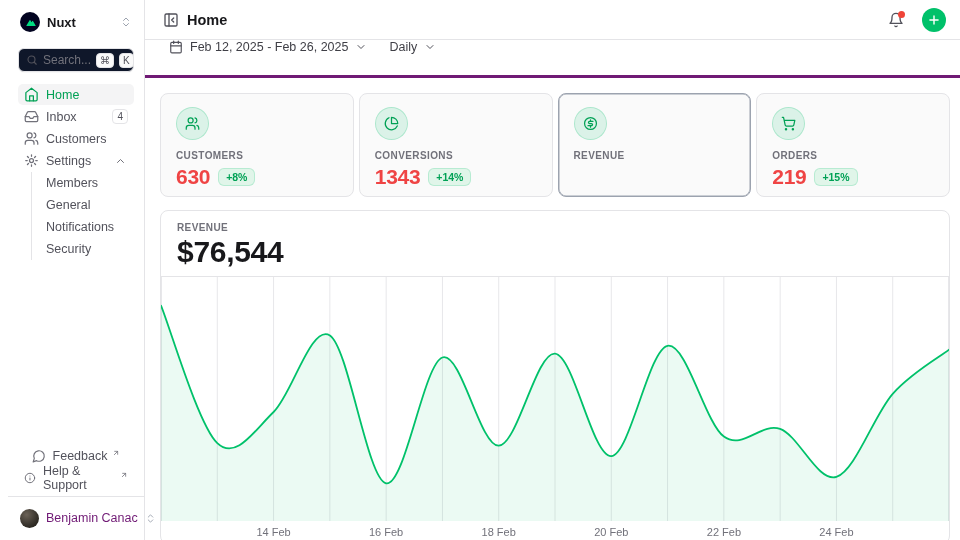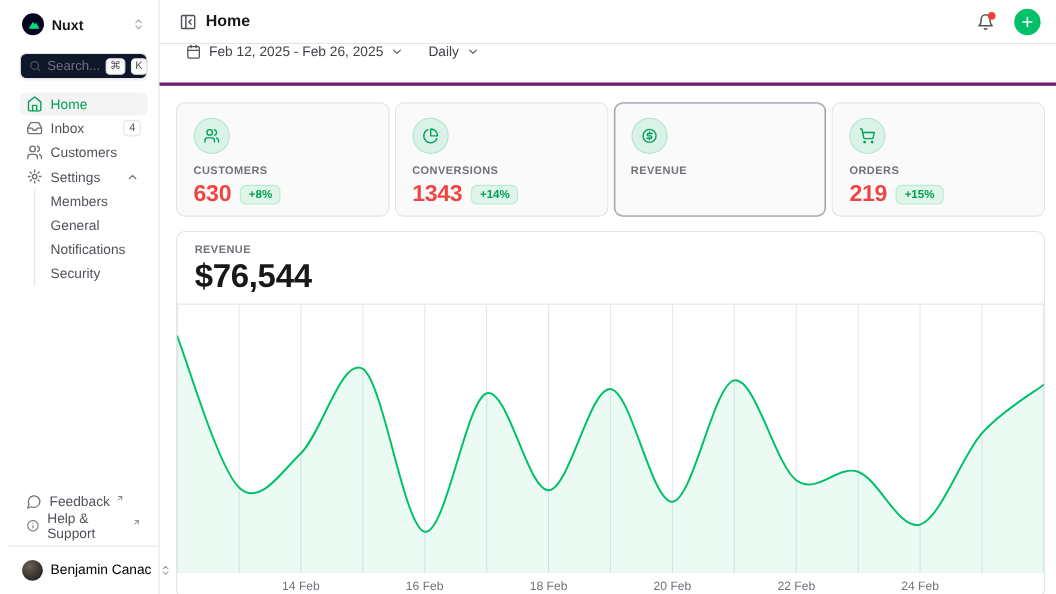--- a/index.html
+++ b/index.html
@@ -26,28 +26,28 @@
   .nav-item svg { color:#71717a; flex:0 0 15px; }
   .nav-item .lbl { flex:1; white-space:nowrap; }
   .nav-item.active { background:#f4f4f5; color:#00a155; }
   .nav-item.active svg { color:#00a155; }
   .count-badge { font-size:10px; color:#52525b; border:1px solid #e4e4e7; border-radius:4px;
     padding:1px 4px; line-height:11px; background:#fff; }
   .subnav { margin-left:13px; border-left:1px solid #e4e4e7; display:flex; flex-direction:column; }
   .subnav .nav-item { padding-left:14px; border-radius:0 5px 5px 0; height:22px; color:#52525b; }
   .sidebar-bottom { margin-top:auto; }
   .link-item { display:flex; align-items:center; gap:7px; height:22px; padding:0 6px;
-    font-size:12.5px; font-weight:500; color:#52525b; cursor:pointer; }
+    font-size:12.5px; font-weight:500; color:#52525b; cursor:pointer;justify-content:center; }
   .link-item svg { color:#71717a; }
   .ext { color:#71717a; margin-left:-2px; margin-top:-7px; }
   .sb-divider { border-top:1px solid #e4e4e7; margin:7px -10px 7px -10px; }
   .user-row { display:flex; align-items:center; gap:7px; padding:2px 4px 2px 2px; height:28px; cursor:pointer; }
   .avatar { width:19px; height:19px; border-radius:50%; flex:0 0 19px;
     background:radial-gradient(circle at 35% 30%, #6b6257 0%, #3a352e 55%, #17140f 100%); }
-  .user-name { font-size:12.5px; font-weight:500; color:#000000; flex:1; white-space:nowrap; }
+  .user-name { font-size:12.5px; font-weight:500; color:#701a75; flex:1; white-space:nowrap; }
 
   
   .main { flex:1; display:flex; flex-direction:column; min-width:0; }
   .topbar { height:40px; border-bottom:1px solid #e4e4e7; display:flex; align-items:center;
     padding:0 10px 0 18px; gap:8px; }
   .collapse-btn { display:flex; color:#52525b; cursor:pointer; }
   .page-title { font-size:14.5px; font-weight:700; flex:1; }
   .icon-btn { display:flex; align-items:center; justify-content:center; width:28px; height:28px;
     color:#52525b; cursor:pointer; position:relative; }
   .notif-dot { position:absolute; top:5px; right:5px; width:7px; height:7px; border-radius:50%;

